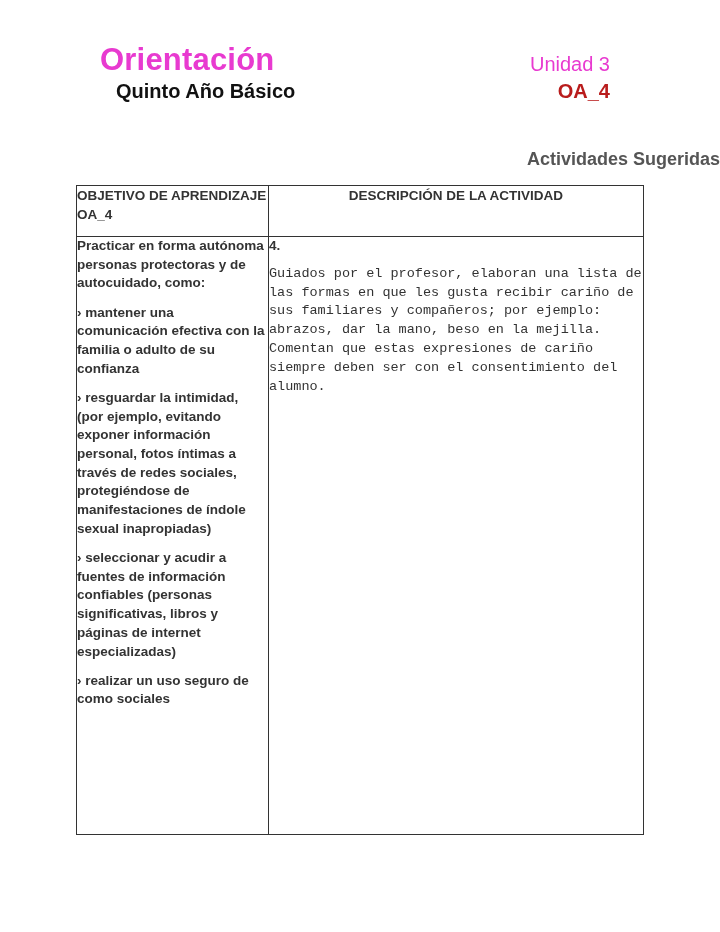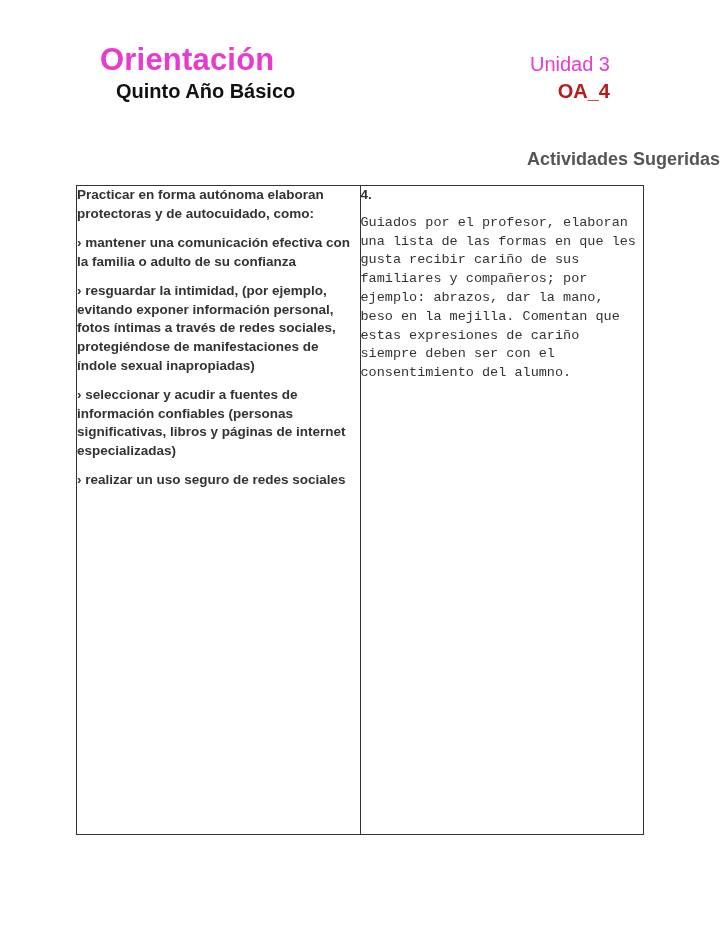--- a/index.html
+++ b/index.html
@@ -29,27 +29,31 @@
 
 <div class="subject">Orientación</div>
 <div class="grade">Quinto Año Básico</div>
 <div class="unit">Unidad 3</div>
 <div class="oa">OA_4</div>
 
 <div class="section-title">Actividades Sugeridas</div>
 
 <table class="activities">
   <tbody>
+      <tr>
+    <th class="col1">OBJETIVO DE APRENDIZAJE OA_4</th>
+    <th class="col2">DESCRIPCIÓN DE LA ACTIVIDAD</th>
+  </tr>
   <tr>
     <td class="obj">
-      <p>Practicar en forma autónoma elaboran protectoras y de autocuidado, como:</p>
+      <p>Practicar en forma autónoma personas protectoras y de autocuidado, como:</p>
       <p>› mantener una comunicación efectiva con la familia o adulto de su confianza</p>
       <p>› resguardar la intimidad, (por ejemplo, evitando exponer información personal, fotos íntimas a través de redes sociales, protegiéndose de manifestaciones de índole sexual inapropiadas)</p>
       <p>› seleccionar y acudir a fuentes de información confiables (personas significativas, libros y páginas de internet especializadas)</p>
-      <p>› realizar un uso seguro de redes sociales</p>
+      <p>› realizar un uso seguro de como sociales</p>
     </td>
     <td class="desc">
       <div class="num">4.</div>
       <p>Guiados por el profesor, elaboran una lista de las formas en que les gusta recibir cariño de sus familiares y compañeros; por ejemplo: abrazos, dar la mano, beso en la mejilla. Comentan que estas expresiones de cariño siempre deben ser con el consentimiento del alumno.</p>
     </td>
   </tr>
 </tbody>
   </table>
 
 </body></html>

